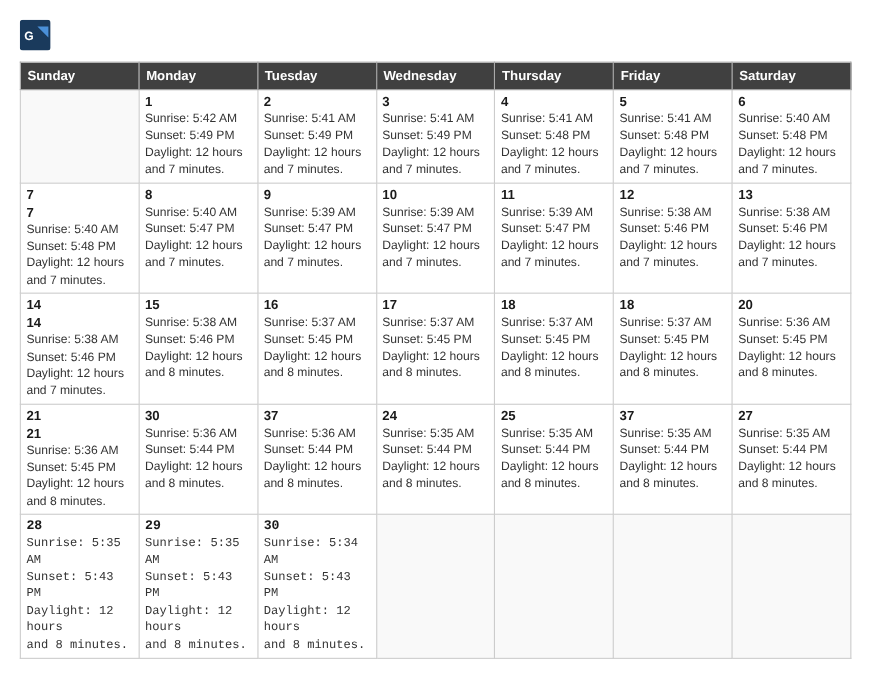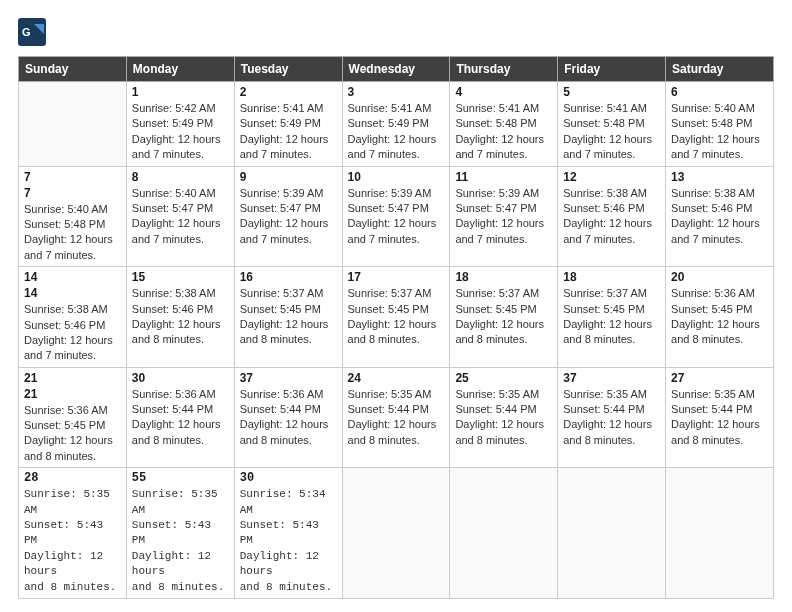--- a/index.html
+++ b/index.html
@@ -334,21 +334,21 @@
         </tr>
         <tr class="last-row">
           <td>
             <span class="day-num">28</span>
             <div class="day-info" style="white-space: pre-line;">Sunrise: 5:35 AM
 Sunset: 5:43 PM
 Daylight: 12 hours
 and 8 minutes.</div>
           </td>
           <td>
-            <span class="day-num">55</span>
+            <span class="day-num">29</span>
             <div class="day-info" style="white-space: pre-line;">Sunrise: 5:35 AM
 Sunset: 5:43 PM
 Daylight: 12 hours
 and 8 minutes.</div>
           </td>
           <td>
             <span class="day-num">30</span>
             <div class="day-info" style="white-space: pre-line;">Sunrise: 5:34 AM
 Sunset: 5:43 PM
 Daylight: 12 hours

